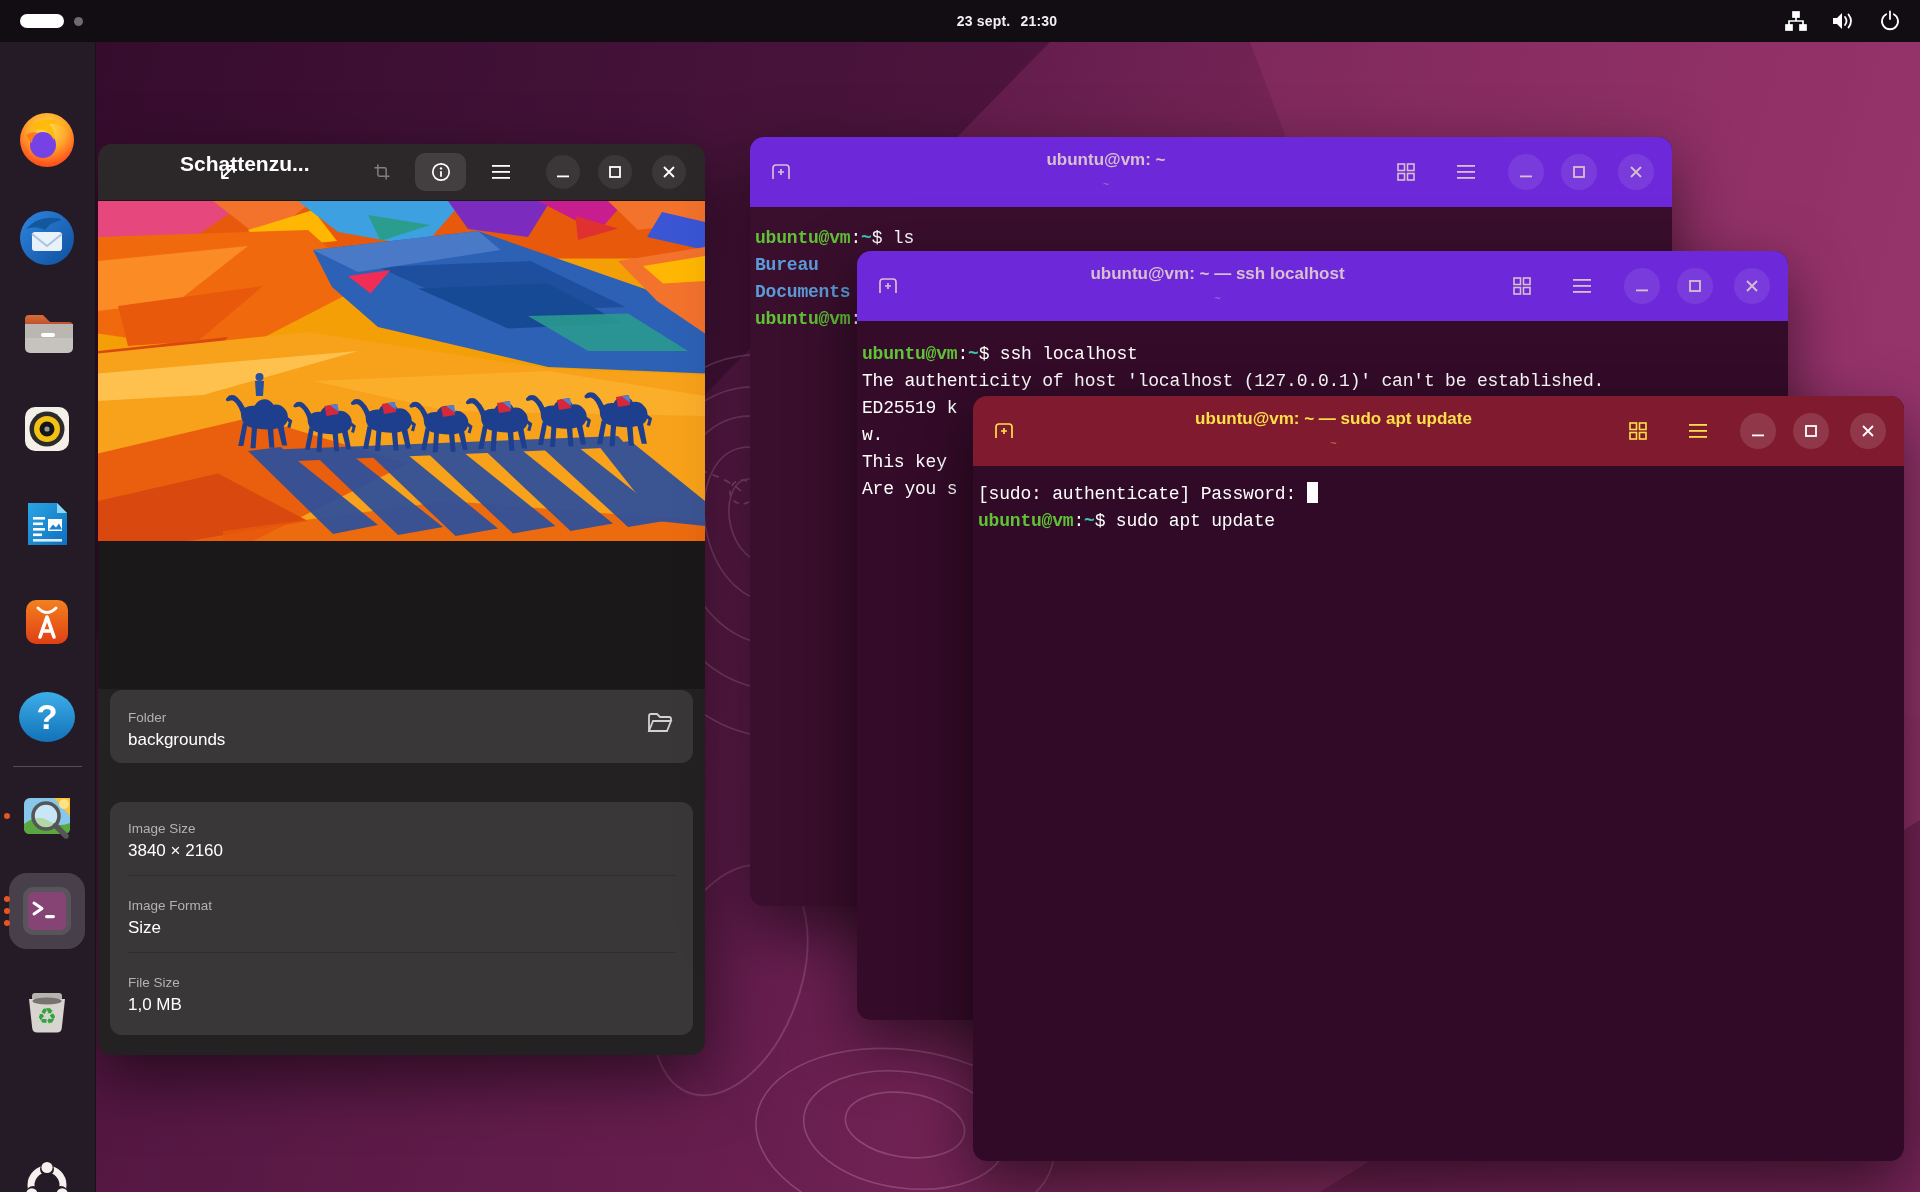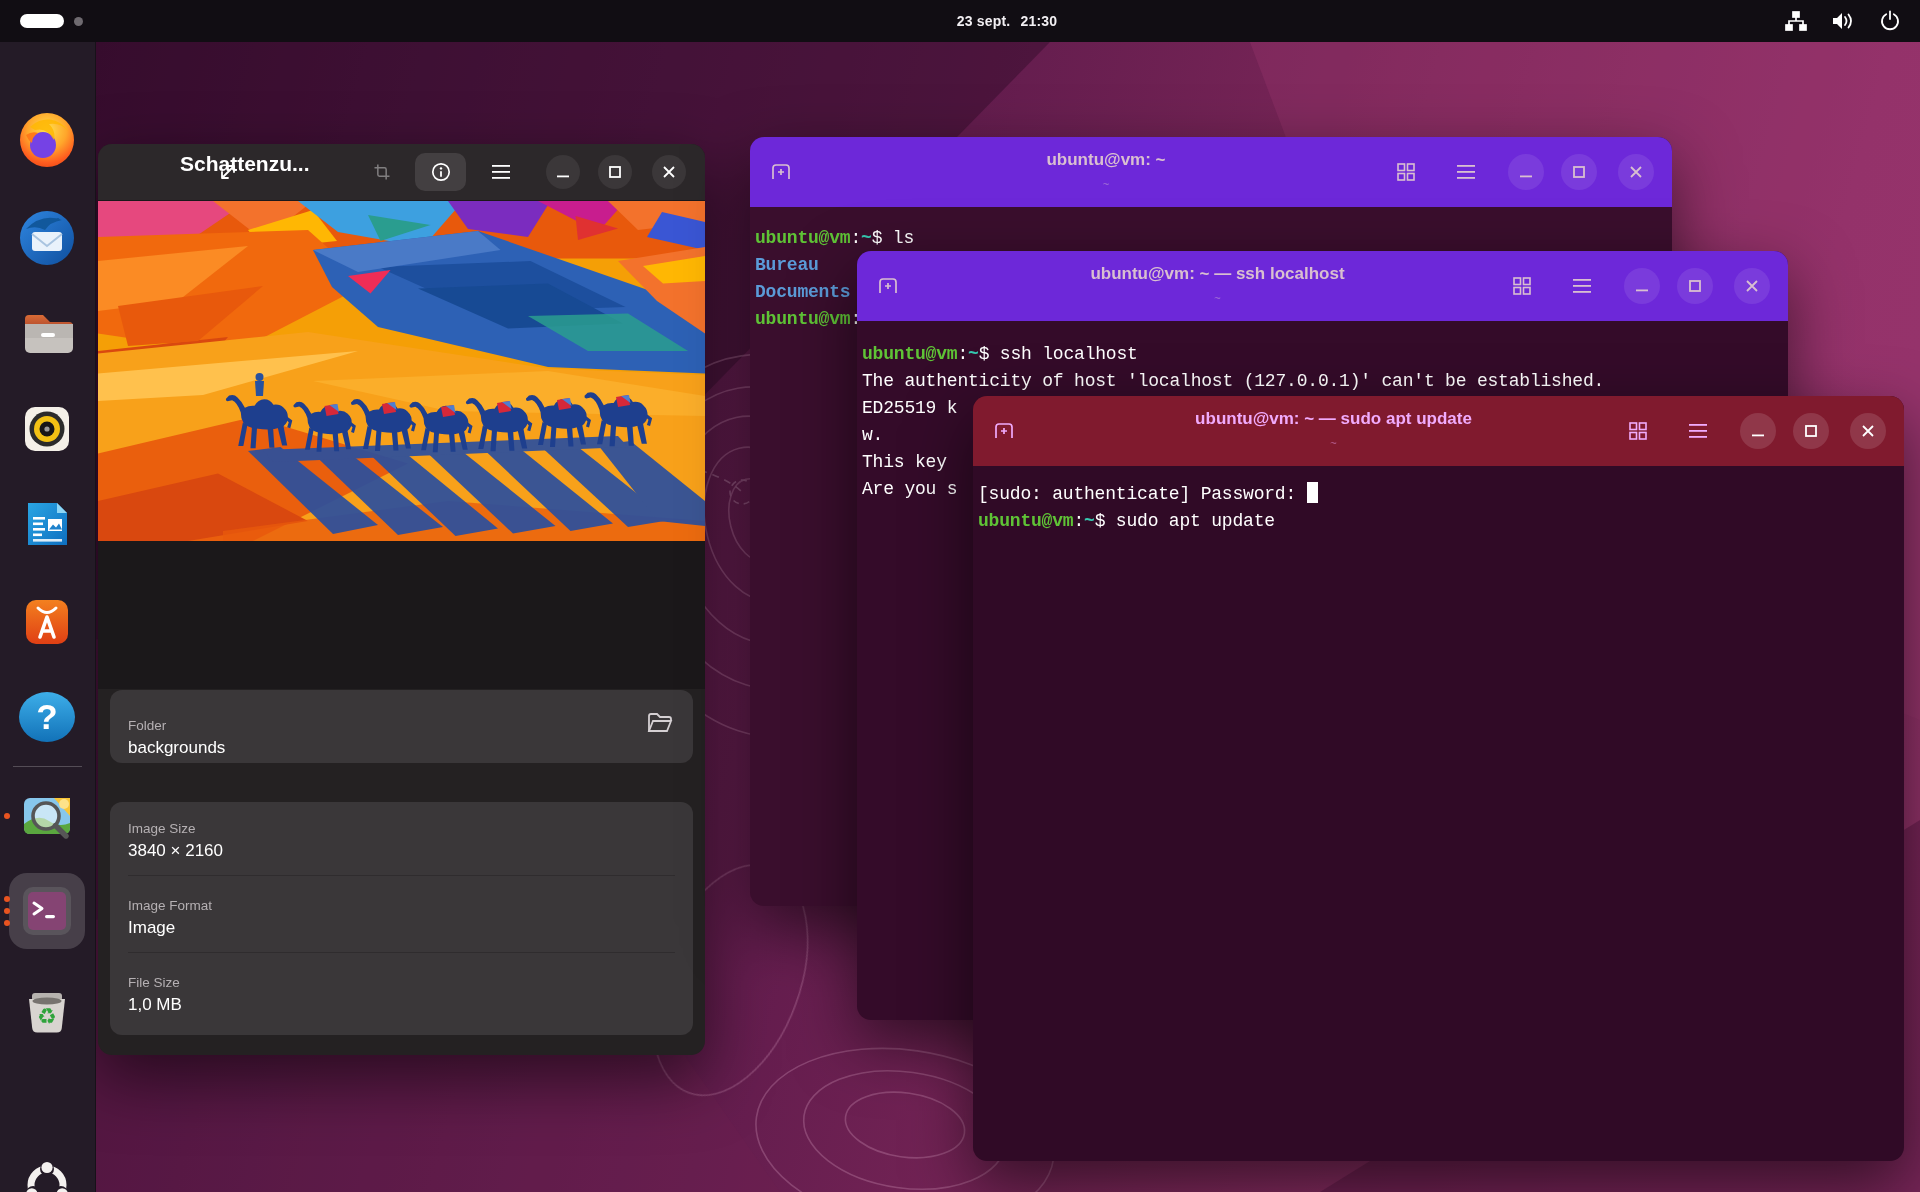--- a/index.html
+++ b/index.html
@@ -49,21 +49,21 @@
   .term-body{position:absolute;left:0;right:0;top:70px;bottom:0;padding-left:5px;padding-right:4px}
   .tline{white-space:pre;font-family:"Liberation Mono","DejaVu Sans Mono",monospace;font-size:18px;line-height:27px;letter-spacing:-0.2px;color:#fff}
   .seg-fg{color:#ffffff}
   .seg-green{color:#5fc336;font-weight:700}
   .seg-teal{color:#36c8b0;font-weight:700}
   .seg-blue{color:#5b9bd8;font-weight:700}
   .block-cursor{display:inline-block;width:11px;height:21px;background:#ffffff;vertical-align:-4px}
   .term.unfocused{background:#3a0e2d}
   .term.unfocused .term-titlebar{background:#6d28d9;color:#d9bfd0}
   .term.unfocused .circle-btn{background:rgba(255,255,255,.09);color:#d9bfd0}
-  .term.focused .term-titlebar{background:#801a2e;color:#f0abfc}
+  .term.focused .term-titlebar{background:#801a2e;color:#fde047}
   .term.focused .circle-btn{background:rgba(255,255,255,.13);color:#fff}
   #term1{left:750px;top:137px;width:922px;height:769px;z-index:2}
   #term1 .term-body{padding-top:18px}
   #term2{left:857px;top:251px;width:931px;height:769px;z-index:3;background:#340b29}
   #term2 .term-body{padding-top:20px}
   #term3{left:973px;top:396px;width:931px;height:765px;z-index:4;background:#300a26}
   #term3 .term-body{padding-top:15px}
   .btn-grid{right:256px;width:20px;height:20px}
   .btn-menu{right:196px;width:20px;height:20px}
   .btn-min{right:128px}
@@ -431,41 +431,41 @@
       <use href="#saddle" transform="translate(455,418)"></use>
       <use href="#saddle" transform="translate(570,414)"></use>
       <use href="#saddle" transform="translate(688,420)"></use>
       <use href="#saddle" transform="translate(800,412)"></use>
       <use href="#saddle" transform="translate(920,406)"></use>
       <use href="#saddle" transform="translate(1038,400)"></use>
     </g>
   </svg>
 
   <div class="prop-card" style="top:546px;height:73px">
-    <div class="prop-row" style="padding-top:28px">
+    <div class="prop-row" style="padding-top:20px">
       <div class="prop-label">Folder</div>
       <div class="prop-value">backgrounds</div>
       <span style="position:absolute;right:20px;top:22px">
         <svg class="ico" width="26" height="22" viewBox="0 0 26 22" fill="none" stroke="#d5d0d3" stroke-width="1.8">
           <path d="M2 19 V4 q0-2 2-2 h6 l3 3 h9 q2 0 2 2 v2"></path>
           <path d="M2 19 l4-10 h18 l-4 10z"></path>
         </svg>
       </span>
     </div>
   </div>
 
   <div class="prop-card" style="top:658px;height:233px;display:flex;flex-direction:column;justify-content:space-between;padding:0">
     <div class="prop-row" style="padding-top:19px">
       <div class="prop-label">Image Size</div>
       <div class="prop-value">3840 × 2160</div>
       <div class="prop-sep" style="margin-top:14px"></div>
     </div>
     <div class="prop-row">
       <div class="prop-label">Image Format</div>
-      <div class="prop-value">Image</div>
+      <div class="prop-value">Size</div>
       <div class="prop-sep" style="margin-top:14px"></div>
     </div>
     <div class="prop-row" style="padding-bottom:20px">
       <div class="prop-label">File Size</div>
       <div class="prop-value">1,0 MB</div>
     </div>
   </div>
 </div>
 
 <div id="term1" class="window term unfocused">

